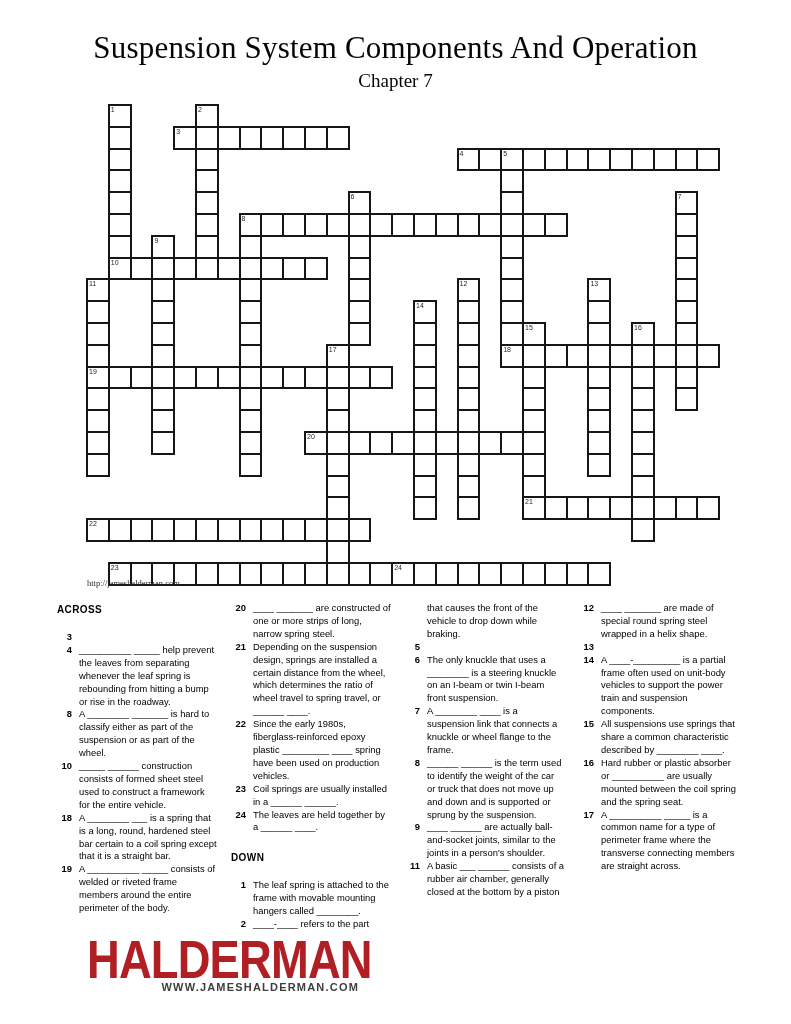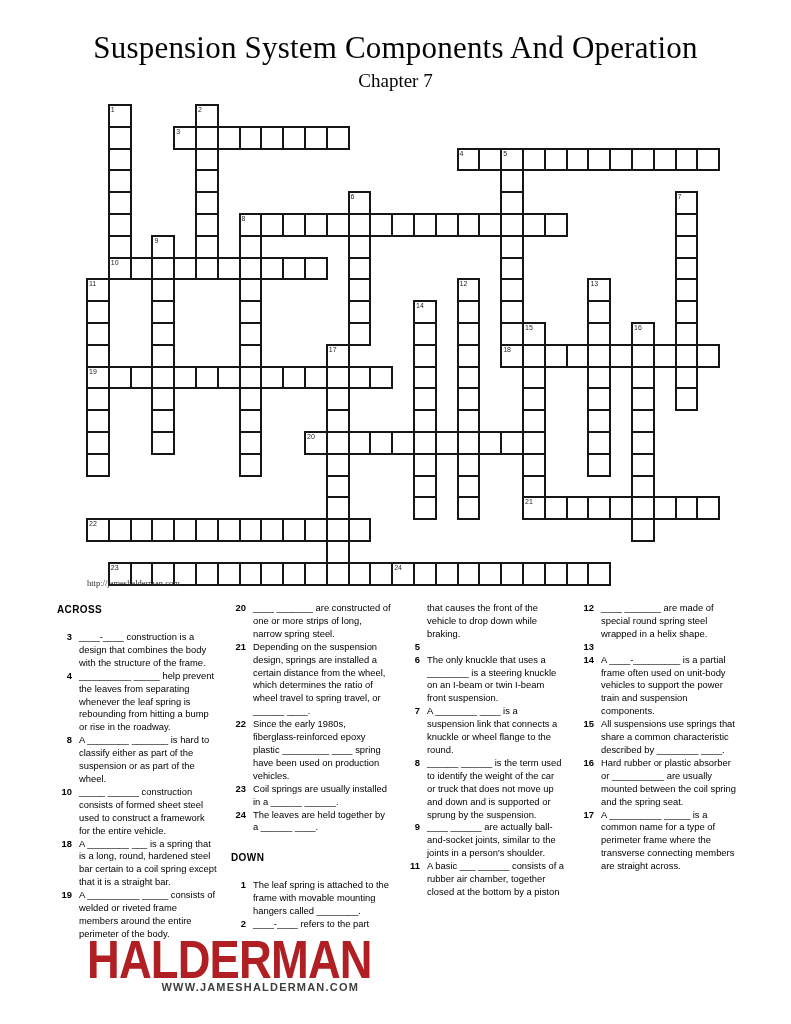--- a/index.html
+++ b/index.html
@@ -315,21 +315,20 @@
     <div class="cell" style="left: 239.8px; top: 392.4px; width: 23.8px; height: 23.8px;"></div>
     <div class="cell" style="left: 239.8px; top: 436px; width: 23.8px; height: 23.8px;"></div>
   </div>
 <div class="grid-url">http://jameshalderman.com</div>
 
 <div id="clues">
     <div class="ccol">
       <div class="clue-header">ACROSS</div>
       <div class="clue">
         <span class="n">3</span>
-        <span class="t">____-____ construction is a design that combines the body with the structure of the frame.</span>
       </div>
       <div class="clue">
         <span class="n">4</span>
         <span class="t">__________ _____ help prevent the leaves from separating whenever the leaf spring is rebounding from hitting a bump or rise in the roadway.</span>
       </div>
       <div class="clue">
         <span class="n">8</span>
         <span class="t">A ________ _______ is hard to classify either as part of the suspension or as part of the wheel.</span>
       </div>
       <div class="clue">
@@ -383,33 +382,33 @@
       </div>
       <div class="clue">
         <span class="n">5</span>
       </div>
       <div class="clue">
         <span class="n">6</span>
         <span class="t">The only knuckle that uses a ________ is a steering knuckle on an I-beam or twin I-beam front suspension.</span>
       </div>
       <div class="clue">
         <span class="n">7</span>
-        <span class="t">A ________ ____ is a suspension link that connects a knuckle or wheel flange to the round.</span>
+        <span class="t">A ________ ____ is a suspension link that connects a knuckle or wheel flange to the frame.</span>
       </div>
       <div class="clue">
         <span class="n">8</span>
         <span class="t">______ ______ is the term used to identify the weight of the car or truck that does not move up and down and is supported or sprung by the suspension.</span>
       </div>
       <div class="clue">
         <span class="n">9</span>
         <span class="t">____ ______ are actually ball-and-socket joints, similar to the joints in a person's shoulder.</span>
       </div>
       <div class="clue">
         <span class="n">11</span>
-        <span class="t">A basic ___ ______ consists of a rubber air chamber, together closed at the bottom by a piston</span>
+        <span class="t">A basic ___ ______ consists of a rubber air chamber, generally closed at the bottom by a piston</span>
       </div>
     </div>
     <div class="ccol">
       <div class="clue">
         <span class="n">12</span>
         <span class="t">____ _______ are made of special round spring steel wrapped in a helix shape.</span>
       </div>
       <div class="clue">
         <span class="n">13</span>
       </div>

